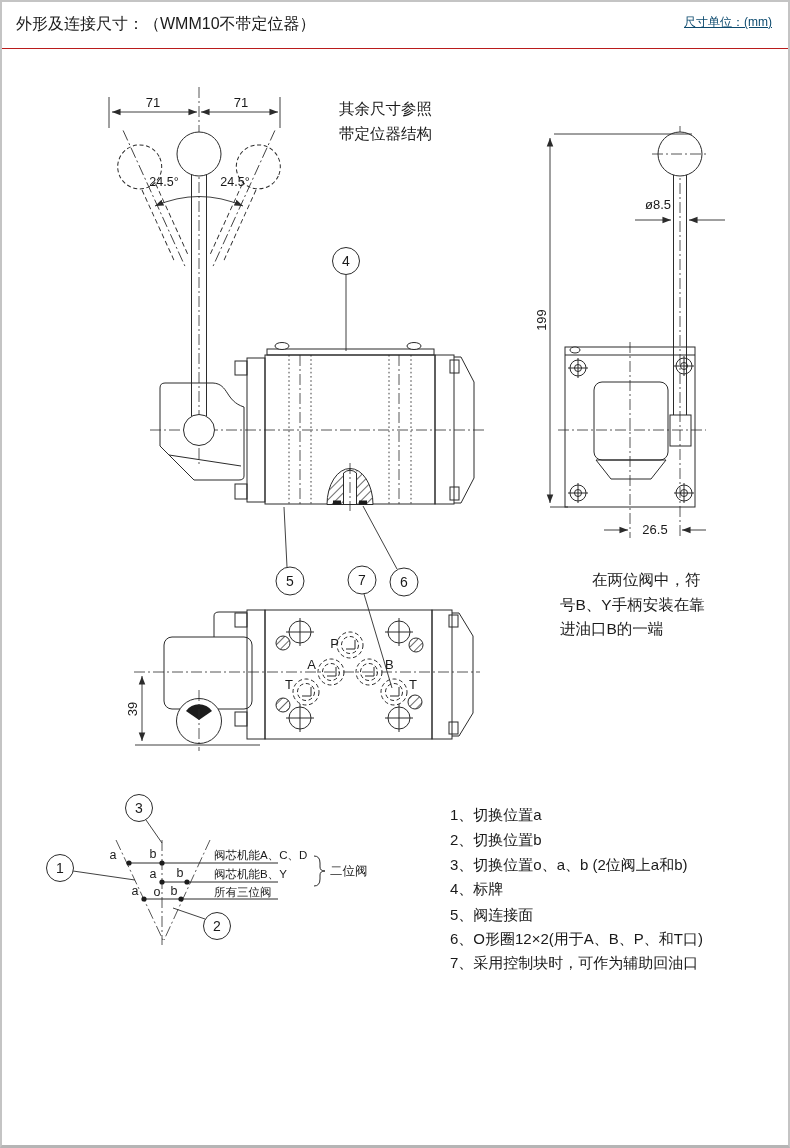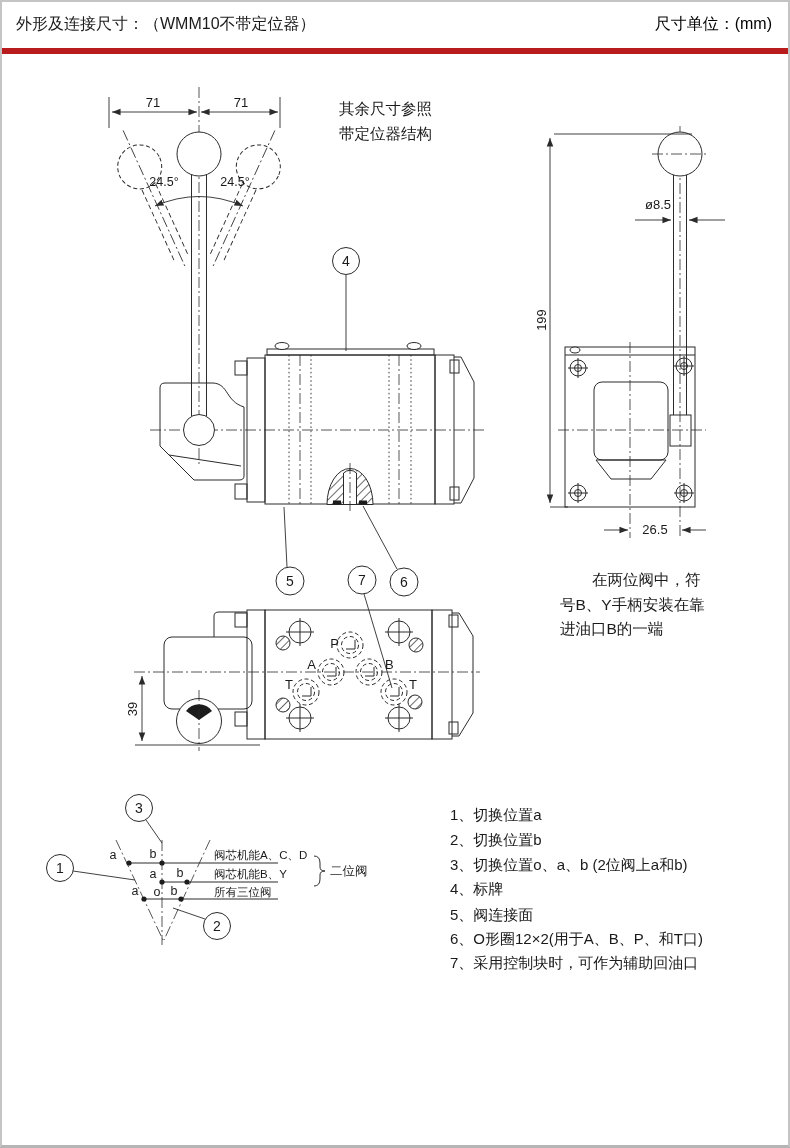--- a/index.html
+++ b/index.html
@@ -1,21 +1,21 @@
 <!DOCTYPE html>
 <html><head>
 <meta charset="utf-8">
 <style>
   html,body{margin:0;padding:0;background:#e8e8e8;}
   .page{position:relative;width:790px;height:1148px;background:#fff;box-sizing:border-box;
         border:2px solid #c4c4c4;border-bottom:3px solid #b5b5b5;overflow:hidden;
         font-family:"Liberation Sans",sans-serif;}
-  .hdr{position:absolute;top:0;left:0;right:0;height:46px;border-bottom:6px solid #b91c1c;}
+  .hdr{position:absolute;top:0;left:0;right:0;height:46px;border-bottom:1px solid #b91c1c;}
   .hdr .title{position:absolute;left:14px;top:12px;font-size:16px;color:#1a1a1a;}
-  .hdr .units{position:absolute;right:16px;top:12px;font-size:16px;color:#000000;}
+  .hdr .units{position:absolute;right:16px;top:12px;font-size:12px;color:#0c4a6e;text-decoration:underline;}
   svg{position:absolute;top:0;left:0;}
   svg text{font-family:"Liberation Sans",sans-serif;fill:#1a1a1a;}
   .s  {stroke:#2b2b2b;stroke-width:1;fill:none;}
   .sf {stroke:#2b2b2b;stroke-width:1;fill:#fff;}
   .sh {stroke:#2b2b2b;stroke-width:1;fill:url(#hatch);}
   .cl {stroke:#2b2b2b;stroke-width:0.8;fill:none;stroke-dasharray:11 3 2 3;}
   .dsh{stroke:#2b2b2b;stroke-width:0.9;fill:none;stroke-dasharray:5 3;}
   .dt {stroke:#2b2b2b;stroke-width:0.9;fill:none;stroke-dasharray:1.6 2.6;}
   .pc {stroke:#2b2b2b;stroke-width:1;fill:none;stroke-dasharray:4 2.6;}
   .dim{stroke:#2b2b2b;stroke-width:0.9;fill:none;}

